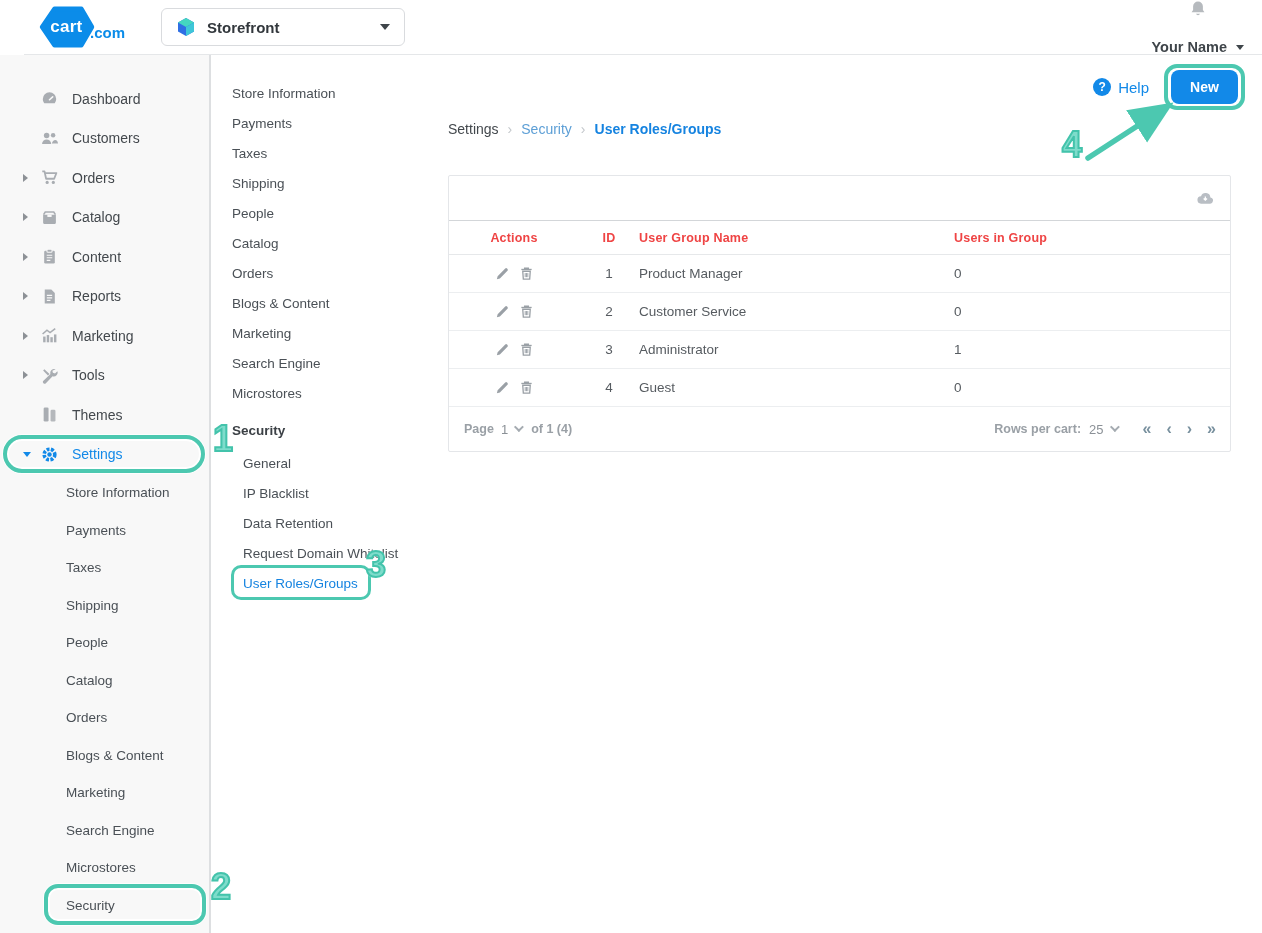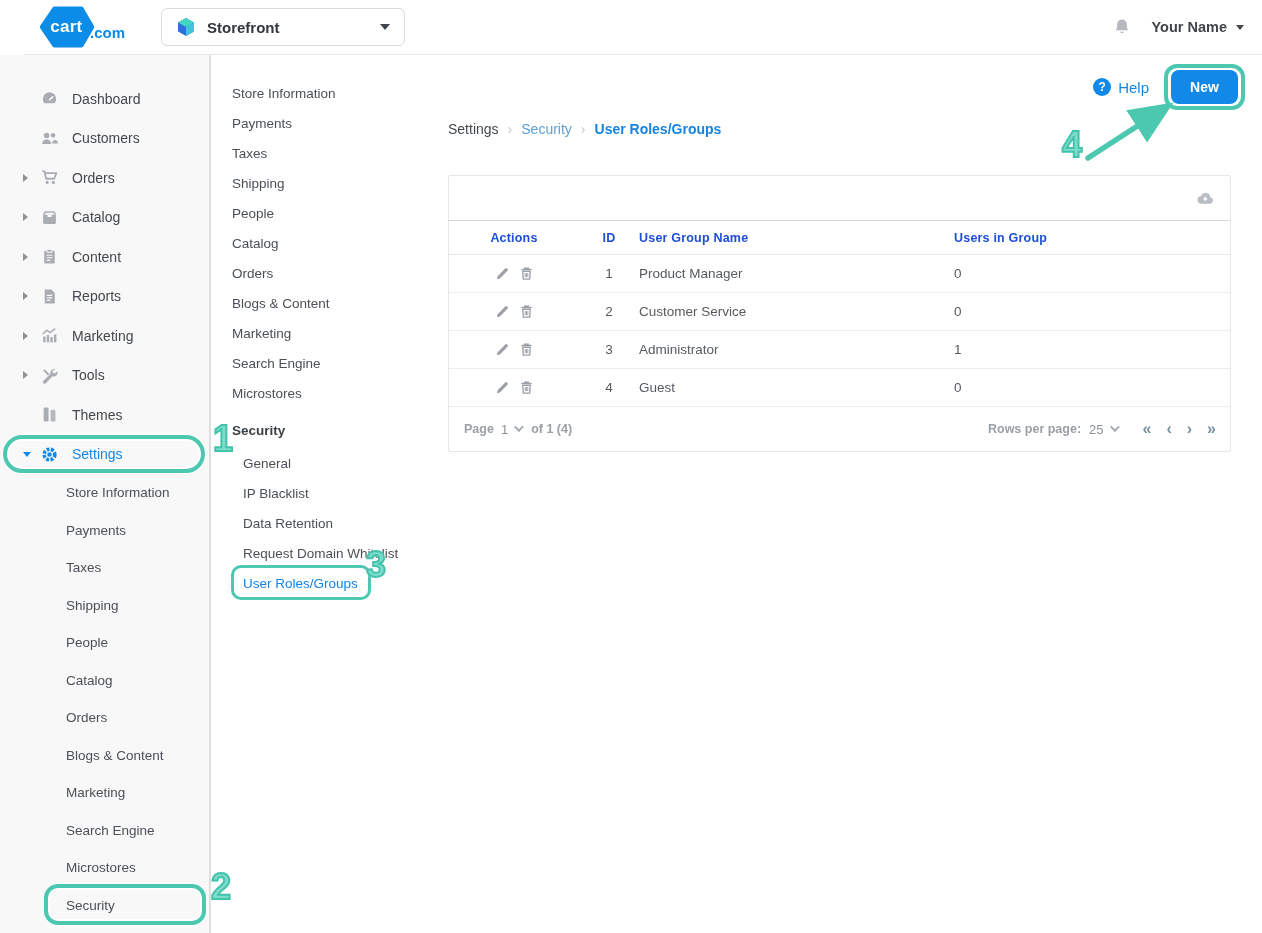--- a/index.html
+++ b/index.html
@@ -18,21 +18,21 @@
   .logo-com { color:#0b8ce9; font-weight:bold; font-size:15px; margin-left:-6px; margin-top:10px; }
   .store-select { margin-left:36px; width:244px; height:38px; border:1px solid #d9dbde; border-radius:6px;
                   background:#fff; display:flex; align-items:center; padding:0 14px; cursor:pointer; }
   .store-select .cube { width:20px; height:20px; }
   .store-label { margin-left:11px; font-weight:bold; font-size:15px; color:#32373c; }
   .tri-down { width:0; height:0; border-left:5px solid transparent; border-right:5px solid transparent;
               border-top:6px solid #3f454a; display:inline-block; }
   .tri-down.sm { border-left-width:4px; border-right-width:4px; border-top-width:5px; }
   .tri-down.blue { border-top-color:#1289e8; }
   .store-select .tri-down { margin-left:auto; }
-  .topbar-right { margin-left:auto; display:flex; align-items:center; gap:20px; }
+  .topbar-right { margin-left:auto; display:flex; align-items:center; gap:20px;flex-direction:column; }
   .bell { width:20px; height:20px; color:#b6babe; cursor:pointer; }
   .user-chip { display:flex; align-items:center; gap:9px; cursor:pointer; }
   .user-name { font-weight:bold; font-size:14.5px; color:#3f454a; }
 
   
   .cols { display:flex; height:878px; }
 
   
   .sidebar { width:211px; background:#f8f8f8; border-right:2px solid #dddfe1; flex:none; }
   .nav-list { list-style:none; padding-top:24px; }
@@ -83,21 +83,21 @@
   .crumb-sep { color:#c3c7cb; margin:0 9px; font-size:14px; }
   .crumb-link { color:#5d9fd6; cursor:pointer; }
   .crumb-active { color:#1583e0; font-weight:bold; }
 
   
   .card { position:absolute; top:120px; left:0; width:783px; background:#fff; border:1px solid #e4e6e9; border-radius:2px; }
   .card-toolbar { height:44px; display:flex; align-items:center; justify-content:flex-end; padding-right:16px; }
   .export-icon { width:19px; height:15px; color:#b9bec4; cursor:pointer; }
   .t-head { display:grid; grid-template-columns:130px 60px 315px 1fr; align-items:center; height:35px;
             border-top:1px solid #d3d6d9; border-bottom:1px solid #e6e8ea;
-            font-size:12.5px; font-weight:bold; color:#1d4ed8; letter-spacing:.2px; }
+            font-size:12.5px; font-weight:bold; color:#ef4444; letter-spacing:.2px; }
   .t-head .th-actions, .t-row .td-actions { text-align:center; justify-self:center; }
   .t-head .th-id, .t-row .td-id { text-align:center; justify-self:center; width:100%; }
   .t-row { display:grid; grid-template-columns:130px 60px 315px 1fr; align-items:center; height:38px;
            border-bottom:1px solid #eceef0; font-size:13.5px; color:#565b60; }
   .t-row:last-of-type { border-bottom:1px solid #e0e2e5; }
   .row-actions { display:flex; gap:9px; justify-content:center; }
   .icon-btn { width:15px; height:15px; color:#9aa0a6; cursor:pointer; background:none; border:none; padding:0; }
   .icon-btn svg { width:15px; height:15px; display:block; }
   .card-footer { height:44px; display:flex; align-items:center; justify-content:space-between; padding:0 14px 0 15px;gap:30px; }
   .pager-left, .pager-right { display:flex; align-items:center; }
@@ -464,21 +464,21 @@
         </div>
 
         <div class="card-footer">
           <div class="pager-left">
             <span class="pg-label">Page</span>
             <span class="pg-val">1</span>
             <span class="chev"></span>
             <span class="pg-of">of 1 (4)</span>
           </div>
           <div class="pager-right">
-            <span class="pg-label">Rows per page:</span>
+            <span class="pg-label">Rows per cart:</span>
             <span class="rows-val">25</span>
             <span class="chev"></span>
             <span class="pg-arrows">
               <span class="pg-arrow">«</span>
               <span class="pg-arrow">‹</span>
               <span class="pg-arrow">›</span>
               <span class="pg-arrow">»</span>
             </span>
           </div>
         </div>

